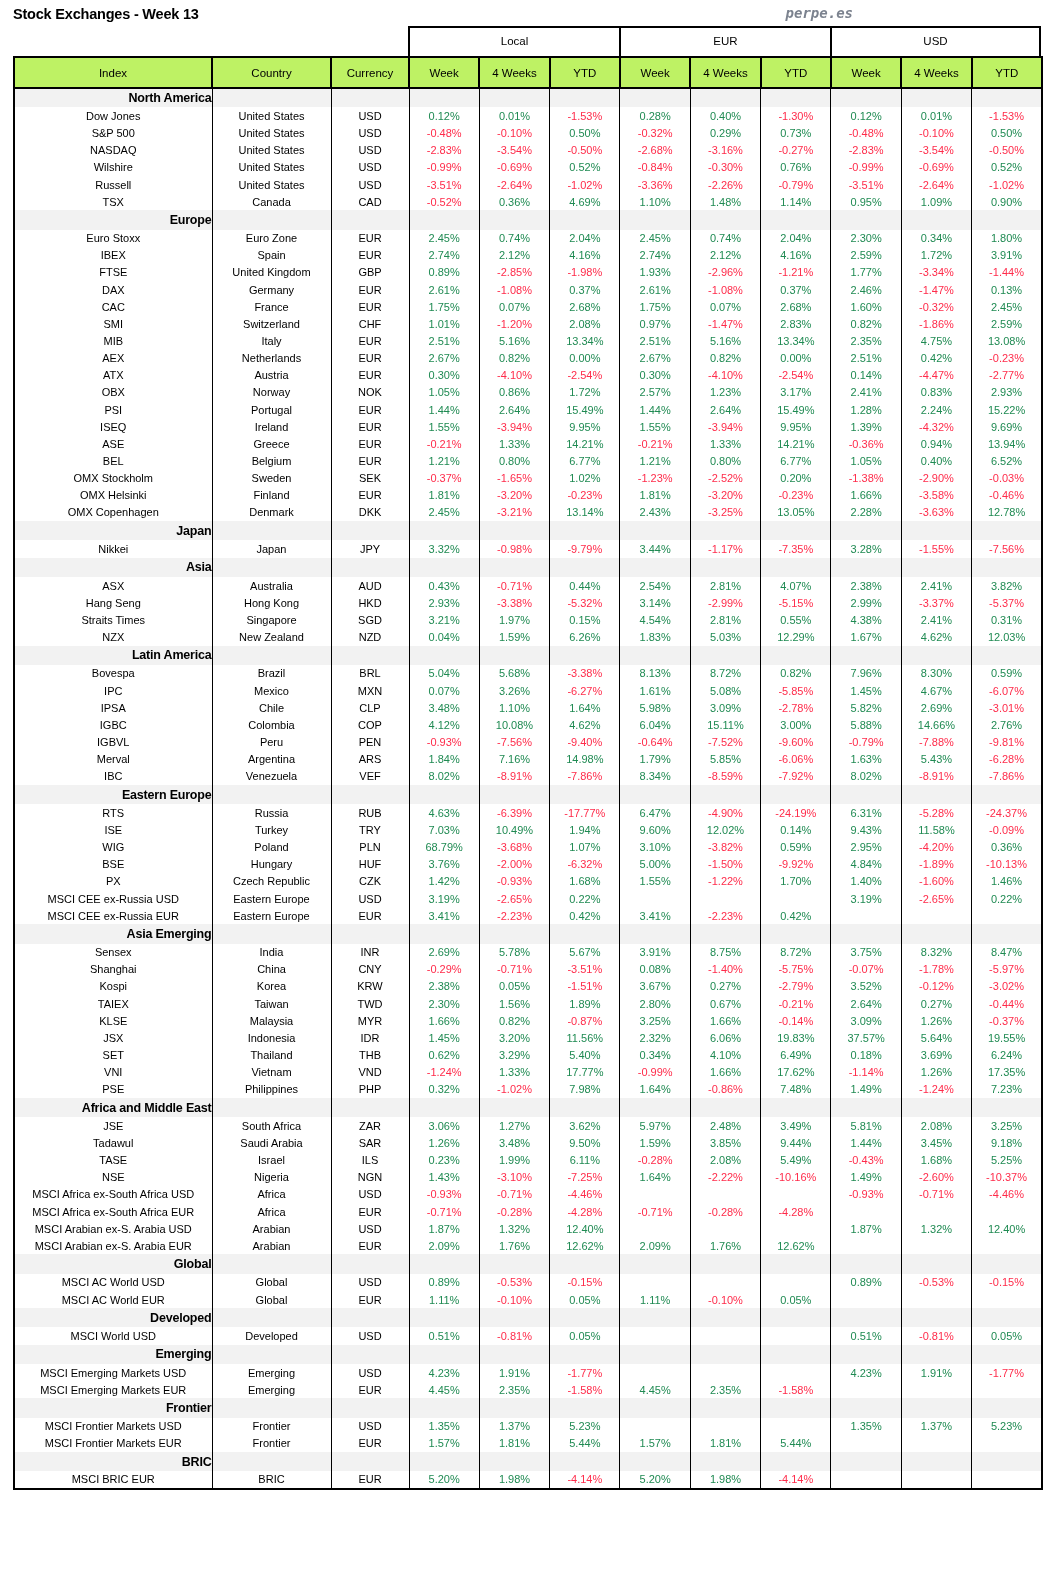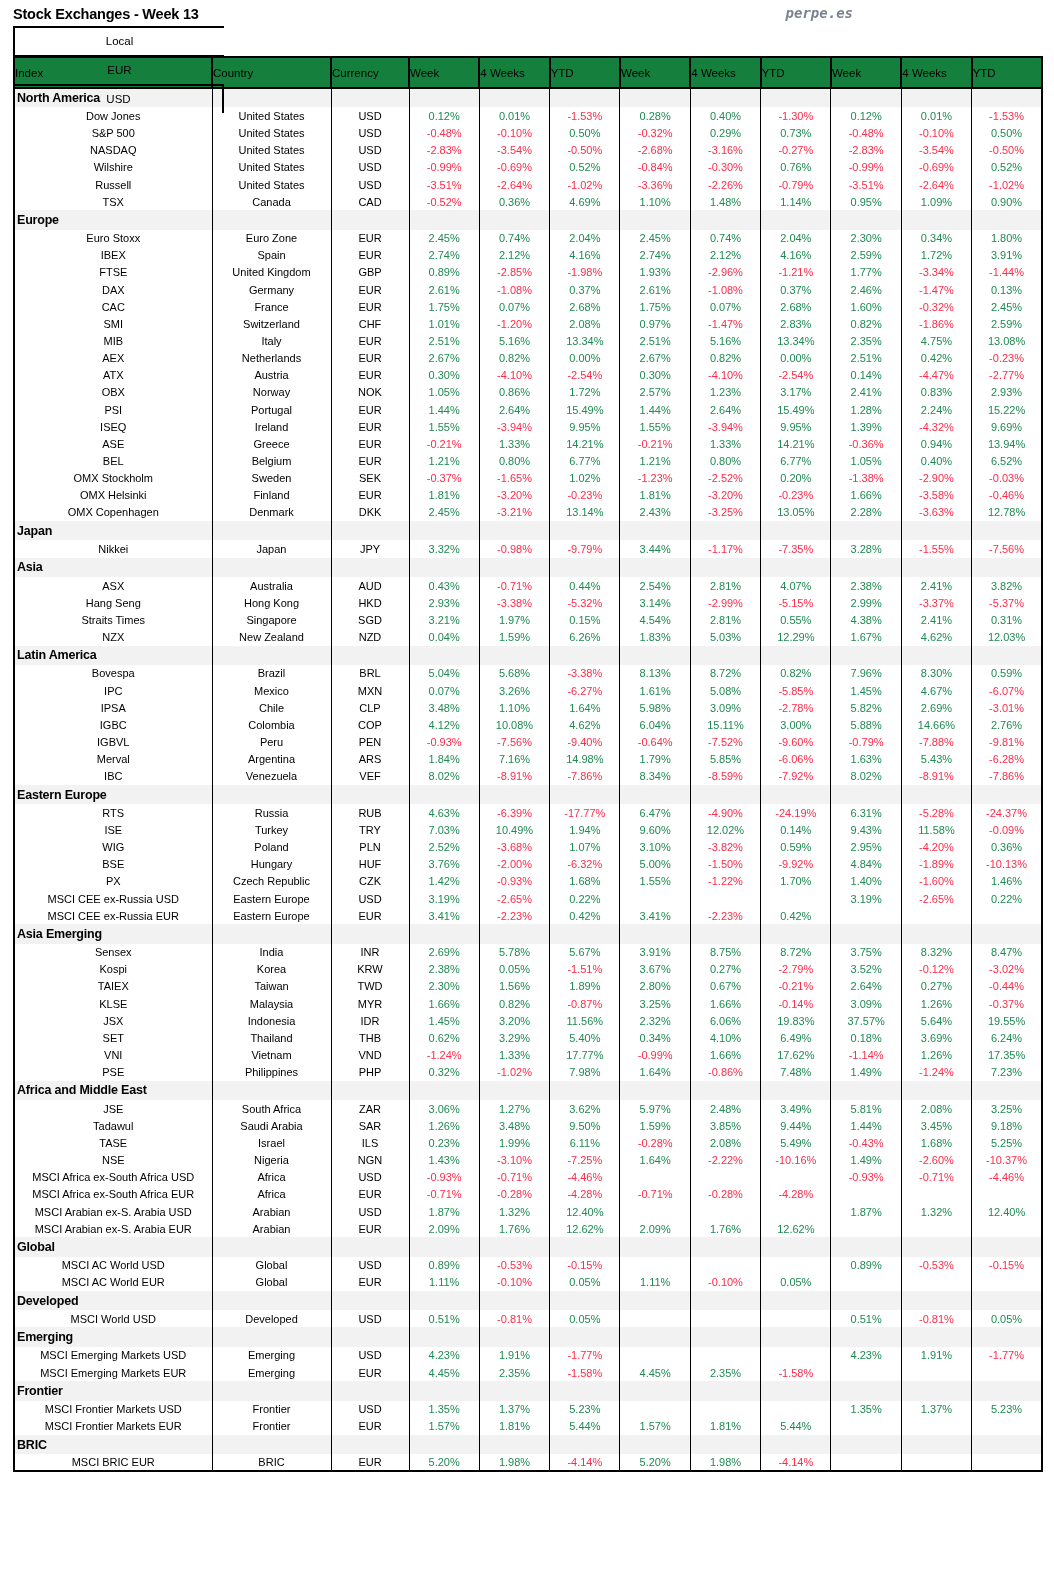--- a/index.html
+++ b/index.html
@@ -6,38 +6,38 @@
   * { margin:0; padding:0; box-sizing:border-box; }
   body { width:1054px; height:1577px; background:#fff; overflow:hidden;
          font-family:"Liberation Sans", sans-serif; color:#000; }
   .page { position:relative; width:854px; height:1577px; }
 
   .topbar { position:relative; height:26px; padding:6px 13px 0 13px; }
   .title { font-size:14.5px; font-weight:bold; letter-spacing:-0.2px; }
   .logo { position:absolute; right:1px; top:5px; font-family:"DejaVu Sans Mono", monospace;
           font-weight:bold; font-style:italic; font-size:14px; color:var(--logo-gray); }
 
-  .group-row { display:flex; margin-left:13px; width:1028px; height:30px;flex-direction:column; }
+  .group-row { display:flex; margin-left:13px; width:1028px; height:30px; }
   .group-spacer { width:395px; }
   .group-box { width:211px; border:2px solid #000; border-bottom:none; border-right:none;
                text-align:center; font-size:11.5px; line-height:27px; }
   .group-box.last { border-right:2px solid #000; }
 
   table.tbl { margin-left:13px; width:1028px; border-collapse:collapse; table-layout:fixed;
               border:2px solid #000; }
   col.c-idx { width:198px; } col.c-ctry { width:119px; } col.c-curr { width:78px; }
   col.c-val { width:70.33px; }
   thead th { border:2px solid #000; height:31px; font-weight:normal; font-size:11.5px;
-             text-align:left; background:#15803d; }
+             text-align:center; background:#bef264; }
   tbody td { border-left:1px solid #000; font-size:11px; text-align:center;
              overflow:hidden; white-space:nowrap; }
   tbody td:first-child { border-left:none; }
   tr.section-row { height:19.4px; }
   tr.section-row td { background:var(--section-bg); }
-  td.section-name { text-align:left; font-weight:bold; font-size:12.5px; padding-left:2px;
+  td.section-name { text-align:right; font-weight:bold; font-size:12.5px; padding-left:10px;
                     letter-spacing:-0.2px; }
   tr.data-row { height:17.15px; }
   td.val.pos { color:var(--pos); }
   td.val.neg { color:var(--neg); }
 </style>
 </head>
 <body>
 
 <div class="page">
   <div class="topbar">
@@ -683,21 +683,21 @@
           <td class="val pos">12.02%</td>
           <td class="val pos">0.14%</td>
           <td class="val pos">9.43%</td>
           <td class="val pos">11.58%</td>
           <td class="val neg">-0.09%</td>
         </tr>
         <tr class="data-row">
           <td class="idx">WIG</td>
           <td class="ctry">Poland</td>
           <td class="curr">PLN</td>
-          <td class="val pos">2.52%</td>
+          <td class="val pos">68.79%</td>
           <td class="val neg">-3.68%</td>
           <td class="val pos">1.07%</td>
           <td class="val pos">3.10%</td>
           <td class="val neg">-3.82%</td>
           <td class="val pos">0.59%</td>
           <td class="val pos">2.95%</td>
           <td class="val neg">-4.20%</td>
           <td class="val pos">0.36%</td>
         </tr>
         <tr class="data-row">
@@ -778,20 +778,34 @@
           <td class="val pos">5.78%</td>
           <td class="val pos">5.67%</td>
           <td class="val pos">3.91%</td>
           <td class="val pos">8.75%</td>
           <td class="val pos">8.72%</td>
           <td class="val pos">3.75%</td>
           <td class="val pos">8.32%</td>
           <td class="val pos">8.47%</td>
         </tr>
         <tr class="data-row">
+          <td class="idx">Shanghai</td>
+          <td class="ctry">China</td>
+          <td class="curr">CNY</td>
+          <td class="val neg">-0.29%</td>
+          <td class="val neg">-0.71%</td>
+          <td class="val neg">-3.51%</td>
+          <td class="val pos">0.08%</td>
+          <td class="val neg">-1.40%</td>
+          <td class="val neg">-5.75%</td>
+          <td class="val neg">-0.07%</td>
+          <td class="val neg">-1.78%</td>
+          <td class="val neg">-5.97%</td>
+        </tr>
+        <tr class="data-row">
           <td class="idx">Kospi</td>
           <td class="ctry">Korea</td>
           <td class="curr">KRW</td>
           <td class="val pos">2.38%</td>
           <td class="val pos">0.05%</td>
           <td class="val neg">-1.51%</td>
           <td class="val pos">3.67%</td>
           <td class="val pos">0.27%</td>
           <td class="val neg">-2.79%</td>
           <td class="val pos">3.52%</td>

